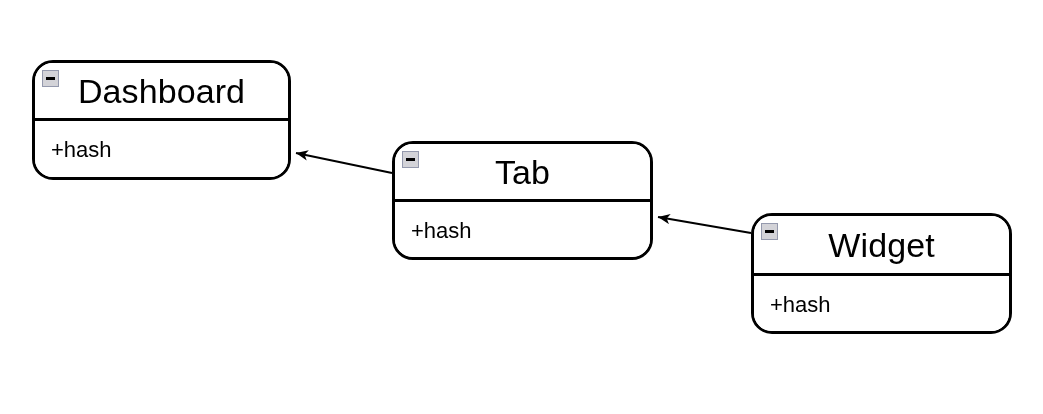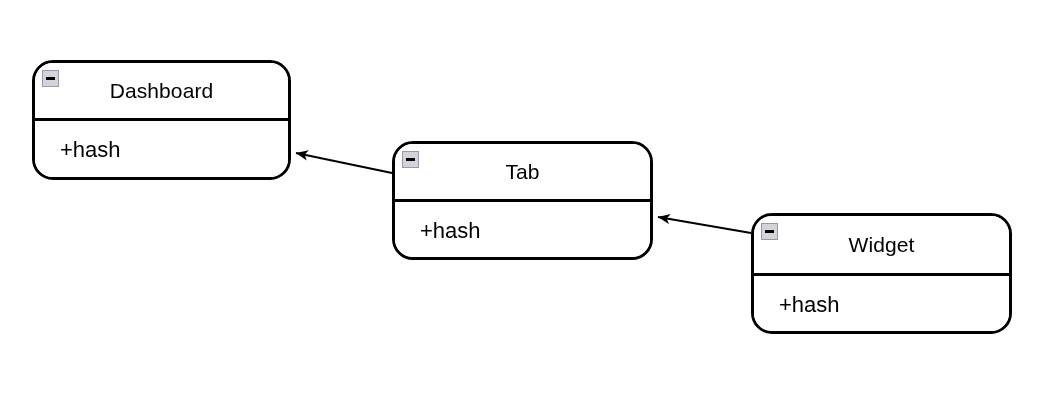--- a/index.html
+++ b/index.html
@@ -58,30 +58,30 @@
     justify-content: center;
     cursor: pointer;
   }
   .collapse-icon .bar {
     display: block;
     width: 9px;
     height: 3px;
     background: #000000;
   }
   .class-title {
-    font-size: 21px;
+    font-size: 34px;
     line-height: 1;
     color: #000000;
     white-space: nowrap;
     letter-spacing: 0.1px;
   }
   .class-attrs {
     box-sizing: border-box;
     width: 100%;
-    padding-left: 25px;
+    padding-left: 16px;
     display: flex;
     align-items: center;
     background: #ffffff;
   }
   .attr-row {
     font-size: 22px;
     line-height: 1;
     color: #000000;
     white-space: nowrap;
   }

